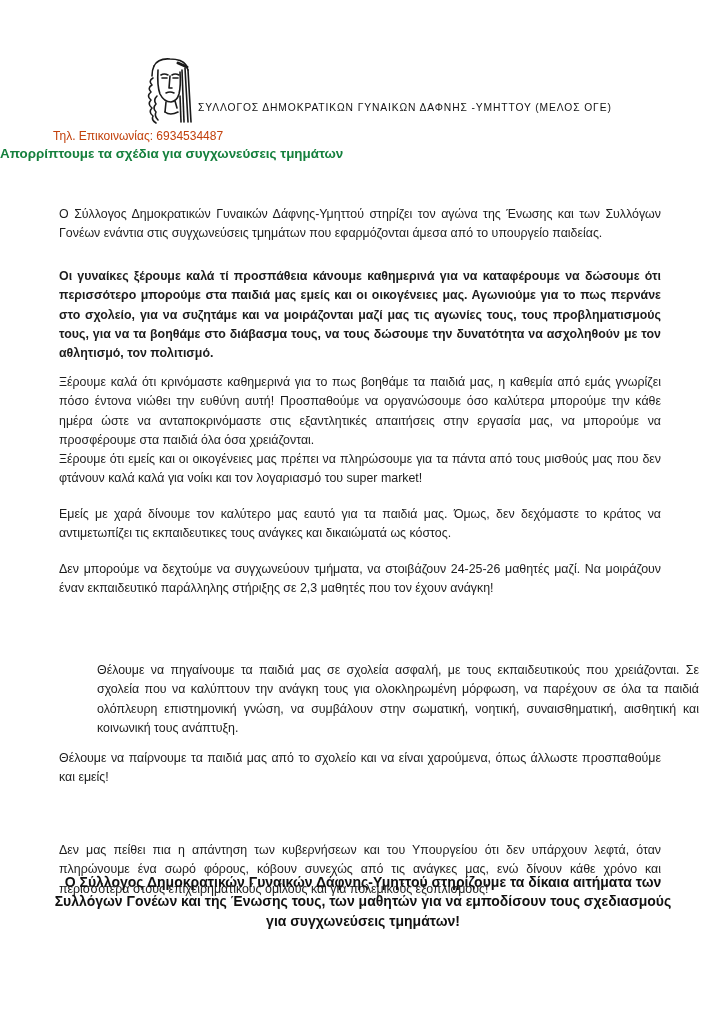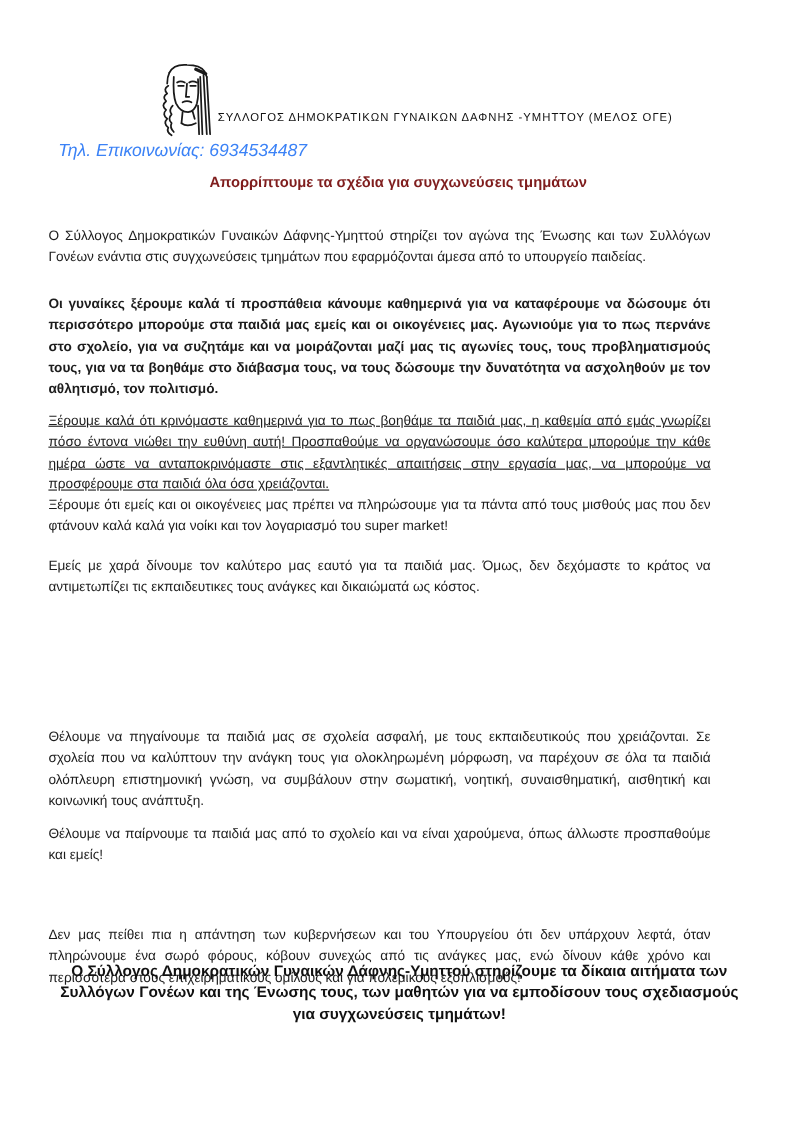--- a/index.html
+++ b/index.html
@@ -40,37 +40,35 @@
       color: #111;
       margin-bottom: 13px;
       white-space: nowrap;
       transform: scaleX(0.98);
       transform-origin: left center;
     }
     .phone {
       position: absolute;
       left: 53px;
       top: 129px;
-      font-size: 16px;
-      color: #3b82f6;
-      font-style: italic;
+      font-size: 12px;
+      color: #c2410c;
     }
     .title {
       position: absolute;
       left: 0;
       width: 724px;
-      top: 158px;
-      text-align: center;
+      top: 146px;
       font-size: 13.4px;
       font-weight: bold;
-      color: #7f1d1d;
+      color: #15803d;
     }
     .body-text {
       position: absolute;
-      left: 44px;
+      left: 59px;
       width: 602px;
       font-size: 12.4px;
       line-height: 19.3px;
       text-align: justify;
       color: #1c1c1c;
     }
     .body-text p {
       margin: 0;
       text-align: justify;
     }
@@ -132,35 +130,38 @@
   <div class="title">Απορρίπτουμε τα σχέδια για συγχωνεύσεις τμημάτων</div>
 
   <div class="body-text" style="top:205px;">
     <p>Ο Σύλλογος Δημοκρατικών Γυναικών Δάφνης-Υμηττού στηρίζει τον αγώνα της Ένωσης και των Συλλόγων Γονέων ενάντια στις συγχωνεύσεις τμημάτων που εφαρμόζονται άμεσα από το υπουργείο παιδείας.</p>
   </div>
 
   <div class="body-text" style="top:267px;font-weight:bold;">
     <p>Οι γυναίκες ξέρουμε καλά τί προσπάθεια κάνουμε καθημερινά για να καταφέρουμε να δώσουμε ότι περισσότερο μπορούμε στα παιδιά μας εμείς και οι οικογένειες μας. Αγωνιούμε για το πως περνάνε στο σχολείο, για να συζητάμε και να μοιράζονται μαζί μας τις αγωνίες τους, τους προβληματισμούς τους, για να τα βοηθάμε στο διάβασμα τους,  να τους δώσουμε την δυνατότητα να ασχοληθούν με τον αθλητισμό, τον πολιτισμό.</p>
   </div>
 
-  <div class="body-text" style="top:373px;text-decoration:underline;">
+  <div class="body-text" style="top:373px;">
     <p>Ξέρουμε καλά ότι κρινόμαστε καθημερινά για το πως βοηθάμε τα παιδιά μας, η  καθεμία από εμάς γνωρίζει πόσο έντονα νιώθει την ευθύνη αυτή! Προσπαθούμε να οργανώσουμε όσο καλύτερα μπορούμε την κάθε ημέρα ώστε να ανταποκρινόμαστε στις εξαντλητικές απαιτήσεις στην εργασία μας, να μπορούμε να προσφέρουμε στα παιδιά όλα όσα χρειάζονται.</p>
   </div>
 
   <div class="body-text" style="top:505px;">
     <p>Εμείς με χαρά δίνουμε τον καλύτερο μας εαυτό για τα παιδιά μας. Όμως, δεν δεχόμαστε το κράτος να αντιμετωπίζει τις εκπαιδευτικες τους ανάγκες και δικαιώματά ως κόστος.</p>
   </div>
 
   <div class="body-text" style="top:450px;">
     <p>Ξέρουμε ότι εμείς και οι οικογένειες μας πρέπει να πληρώσουμε για τα πάντα από τους μισθούς μας που δεν φτάνουν καλά καλά  για νοίκι και  τον  λογαριασμό του super market!</p>
   </div>
 
+  <div class="body-text" style="top:560px;">
+    <p>Δεν μπορούμε να δεχτούμε να συγχωνεύουν τμήματα, να στοιβάζουν 24-25-26 μαθητές μαζί. Να μοιράζουν έναν εκπαιδευτικό παράλληλης στήριξης σε 2,3 μαθητές που τον έχουν ανάγκη!</p>
+  </div>
 
 
-  <div class="body-text" style="top:661px;">
+  <div class="body-text" style="top:661px;margin-left:38px;">
     <p>Θέλουμε να πηγαίνουμε τα παιδιά μας σε σχολεία ασφαλή, με τους εκπαιδευτικούς που χρειάζονται. Σε σχολεία που να καλύπτουν την ανάγκη τους για ολοκληρωμένη μόρφωση, να παρέχουν σε όλα τα παιδιά ολόπλευρη επιστημονική γνώση, να συμβάλουν στην σωματική, νοητική, συναισθηματική, αισθητική και κοινωνική τους ανάπτυξη.</p>
   </div>
 
   <div class="body-text" style="top:749px;">
     <p>Θέλουμε να παίρνουμε τα παιδιά μας από το σχολείο και να είναι χαρούμενα, όπως άλλωστε προσπαθούμε και εμείς!</p>
   </div>
 
   <div class="body-text" style="top:801px;margin-top:40px;">
     <p>Δεν μας πείθει πια η απάντηση των κυβερνήσεων και του Υπουργείου ότι δεν υπάρχουν λεφτά, όταν πληρώνουμε ένα σωρό φόρους, κόβουν συνεχώς από τις ανάγκες μας, ενώ δίνουν κάθε χρόνο και περισσότερα στους επιχειρηματικούς ομίλους και για πολεμικούς εξοπλισμούς!</p>
   </div>

